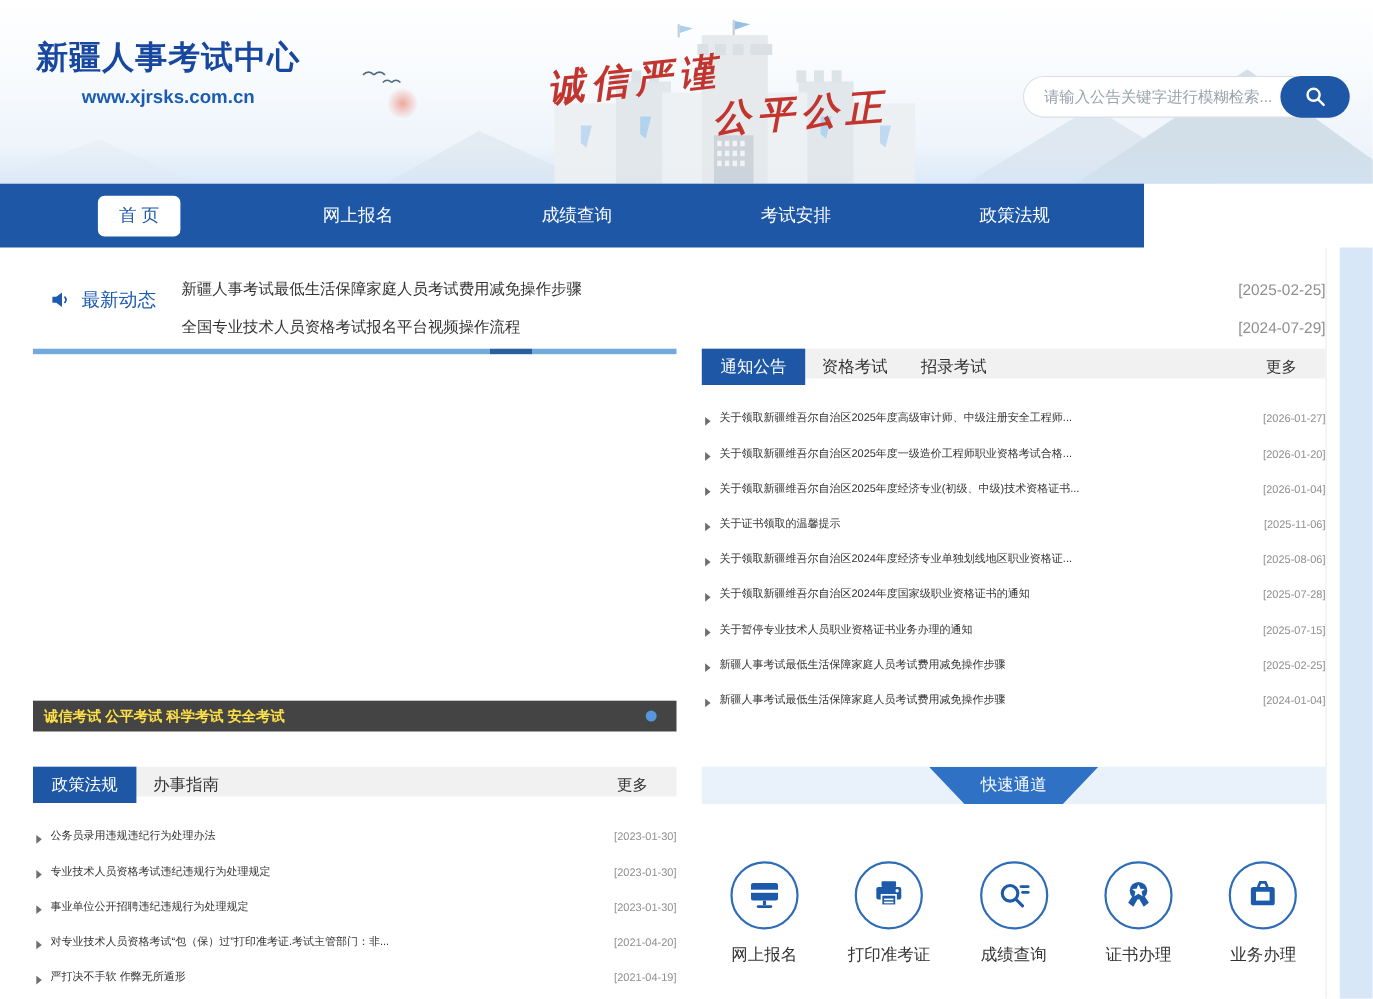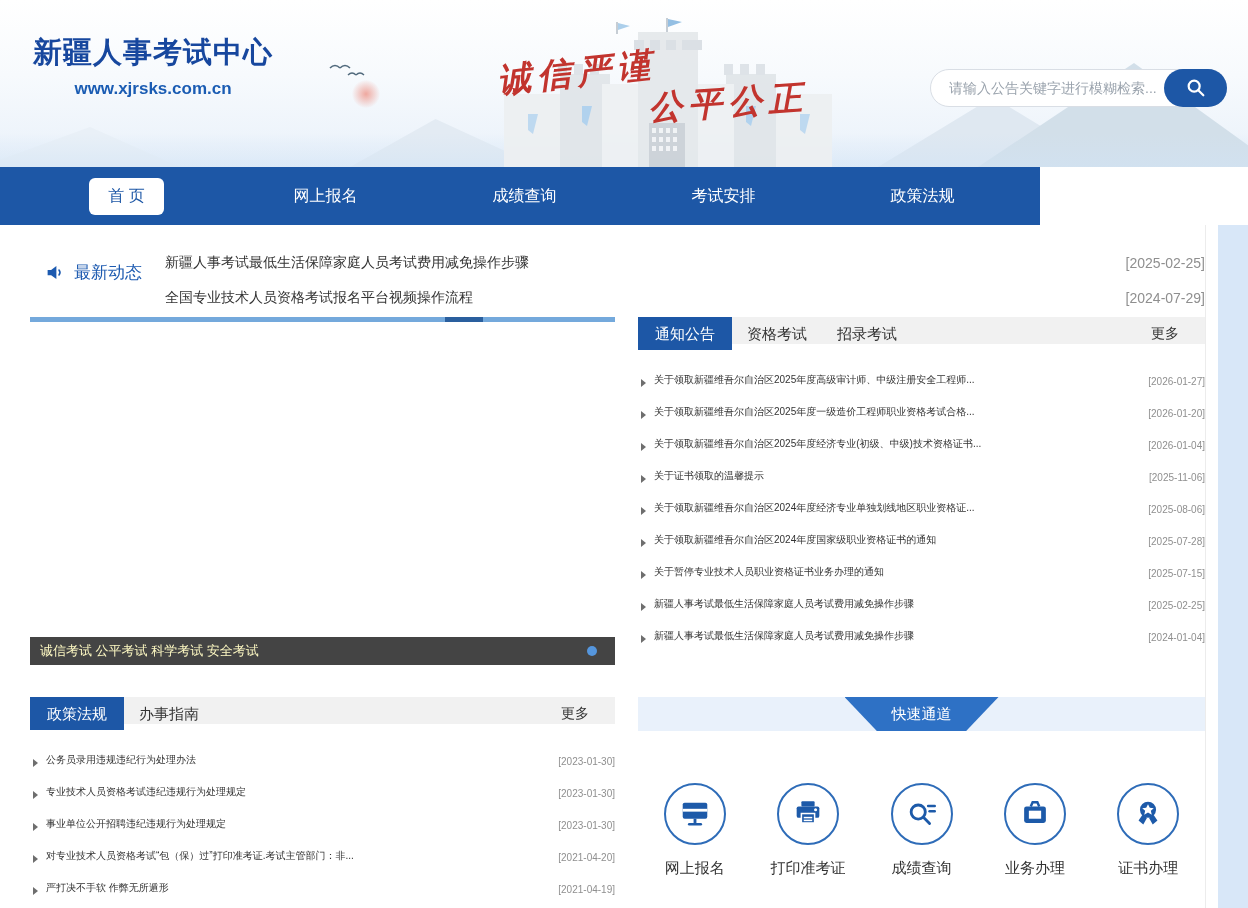--- a/index.html
+++ b/index.html
@@ -58,21 +58,21 @@
   .latest-list { margin-left:135px; }
   .latest-row { display:flex; align-items:center; height:35px; font-size:14px; cursor:pointer; }
   .latest-title { flex:1; color:#333; white-space:nowrap; overflow:hidden; }
   .latest-date { color:#8f8f8f; margin-left:12px; }
 
   
   .carousel { position:absolute; left:30px; top:317px; width:585px; height:348px; background:#fff; }
   .carousel-topbar { height:5px; width:100%;
       background:linear-gradient(90deg,#74a9dc 0%,#74a9dc 71%,#2a5f9e 71%,#2a5f9e 77.5%,#74a9dc 77.5%,#74a9dc 100%); }
   .carousel-caption { position:absolute; left:0; bottom:0; width:100%; height:28px;
-      background:rgba(52,52,52,.92); color:#fef9c3; font-size:13px; font-weight:normal;
+      background:rgba(52,52,52,.92); color:#fde047; font-size:13px; font-weight:bold;
       line-height:28px; padding-left:10px; display:flex; align-items:center; }
   .carousel-dot { position:absolute; right:18px; top:9px; width:10px; height:10px; border-radius:50%;
       background:#5596dd; cursor:pointer; }
 
   
   .panel-tabs { display:flex; align-items:flex-start; height:27px; background:#f1f1f1; }
   .tab { padding:0 15px; font-size:15px; color:#333; line-height:33px; cursor:pointer; }
   .tab.active { background:#1d57a6; color:#fff; padding:0 17px; }
   .more { margin-left:auto; padding-right:26px; font-size:14px; color:#333;
           line-height:33px; cursor:pointer; }
@@ -349,35 +349,35 @@
           <line x1="19.5" y1="21.5" x2="26" y2="28" stroke-width="3" stroke-linecap="round"></line>
           <line x1="24.5" y1="9.5" x2="31.5" y2="9.5" stroke-width="2.6" stroke-linecap="round"></line>
           <line x1="26" y1="15" x2="31.5" y2="15" stroke-width="2.6" stroke-linecap="round"></line>
         </svg>
       </div>
       <div class="qc-label">成绩查询</div>
     </div>
 
     <div class="qc-item">
       <div class="qc-circle">
-        <svg width="34" height="34" viewBox="0 0 36 36">
-          <path d="M13.5 10 L15.5 5.5 H20.5 L22.5 10" fill="none" stroke="#1d5aa9" stroke-width="2.6"></path>
-          <rect x="6.5" y="10" width="23" height="17.5" rx="2.5" fill="#1d5aa9"></rect>
-          <rect x="11.5" y="14.5" width="13" height="8.5" fill="#fff"></rect>
-        </svg>
-      </div>
-      <div class="qc-label">业务办理</div>
-    </div>
-
-    <div class="qc-item">
-      <div class="qc-circle">
         <svg width="34" height="34" viewBox="0 0 36 36" fill="#1d5aa9">
           <polygon points="12,19 17,22 13,29 8,25"></polygon>
           <polygon points="24,19 19,22 23,29 28,25"></polygon>
           <circle cx="18" cy="13.5" r="8.5"></circle>
           <polygon fill="#fff" points="18,7.6 19.9,11.5 24.1,11.8 21,14.6 22,18.7 18,16.4 14,18.7 15,14.6 11.9,11.8 16.1,11.5"></polygon>
         </svg>
       </div>
       <div class="qc-label">证书办理</div>
     </div>
 
+    <div class="qc-item">
+      <div class="qc-circle">
+        <svg width="34" height="34" viewBox="0 0 36 36">
+          <path d="M13.5 10 L15.5 5.5 H20.5 L22.5 10" fill="none" stroke="#1d5aa9" stroke-width="2.6"></path>
+          <rect x="6.5" y="10" width="23" height="17.5" rx="2.5" fill="#1d5aa9"></rect>
+          <rect x="11.5" y="14.5" width="13" height="8.5" fill="#fff"></rect>
+        </svg>
+      </div>
+      <div class="qc-label">业务办理</div>
+    </div>
+
   </div>
 </div>
 
 </body></html>

